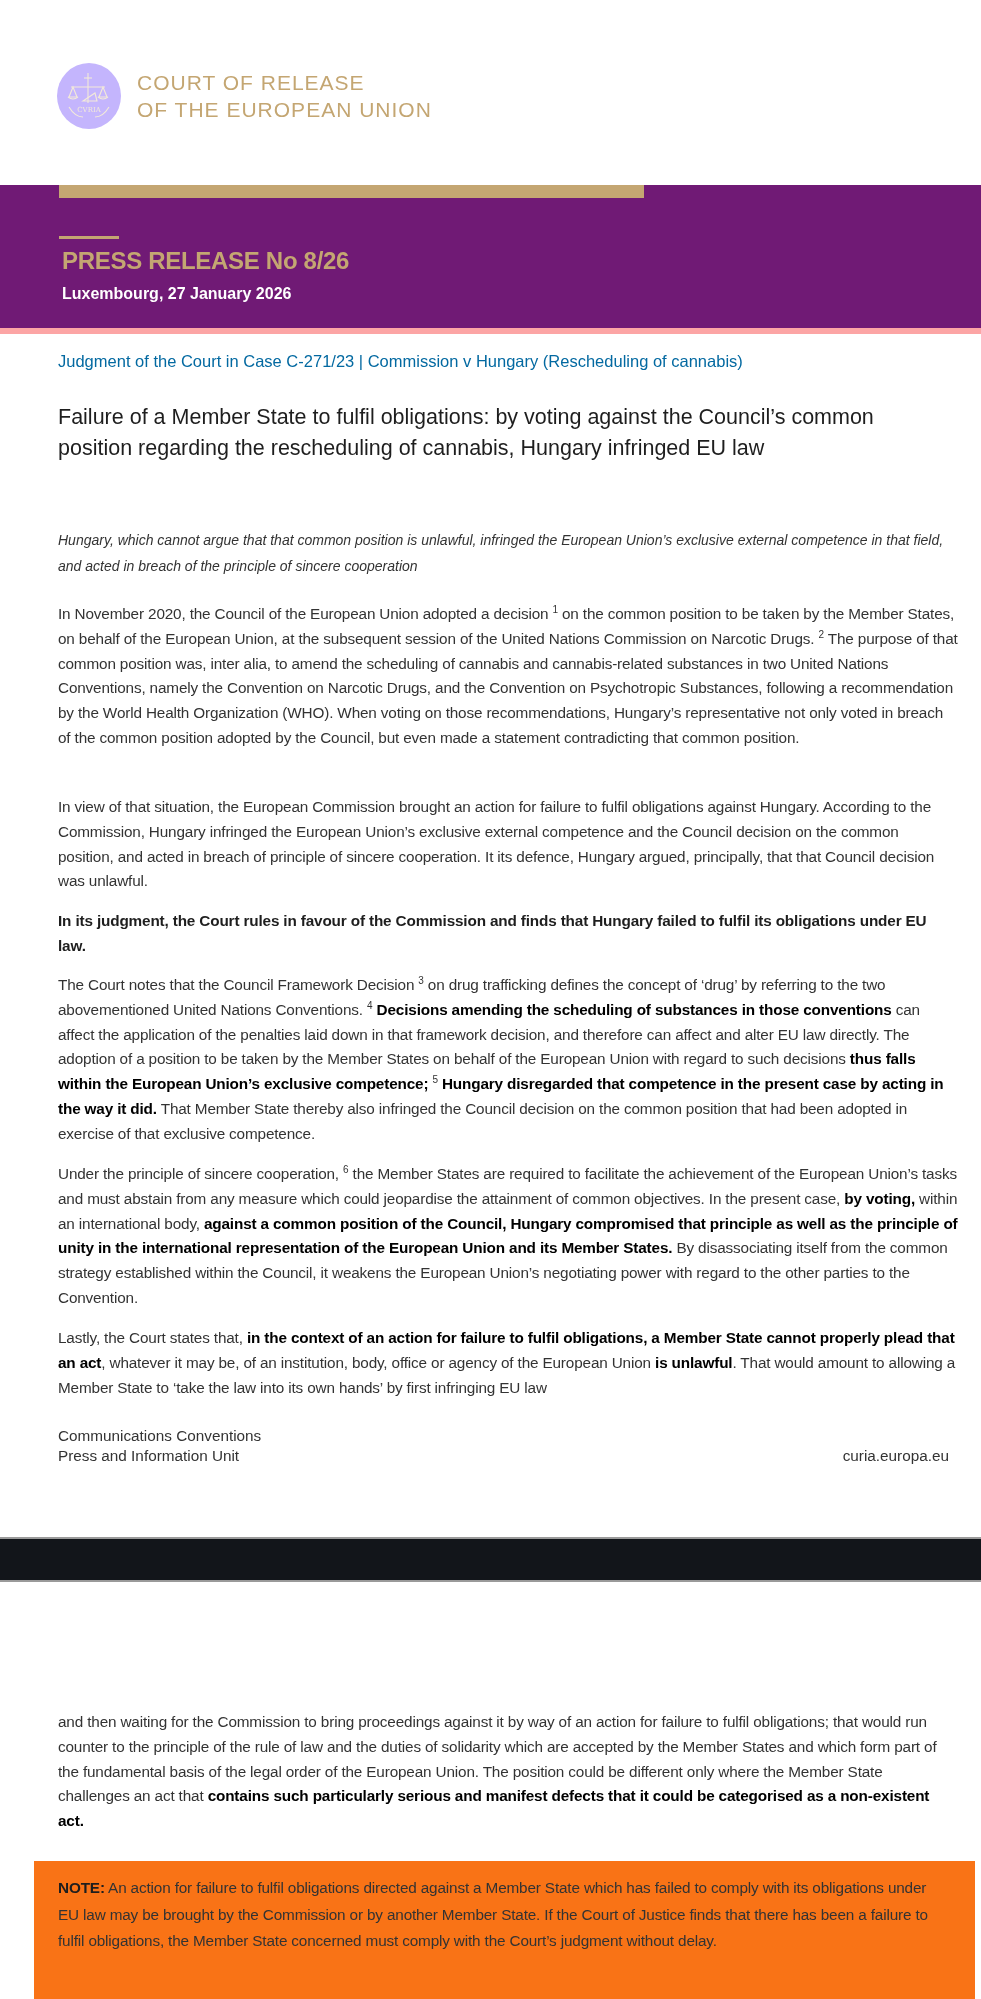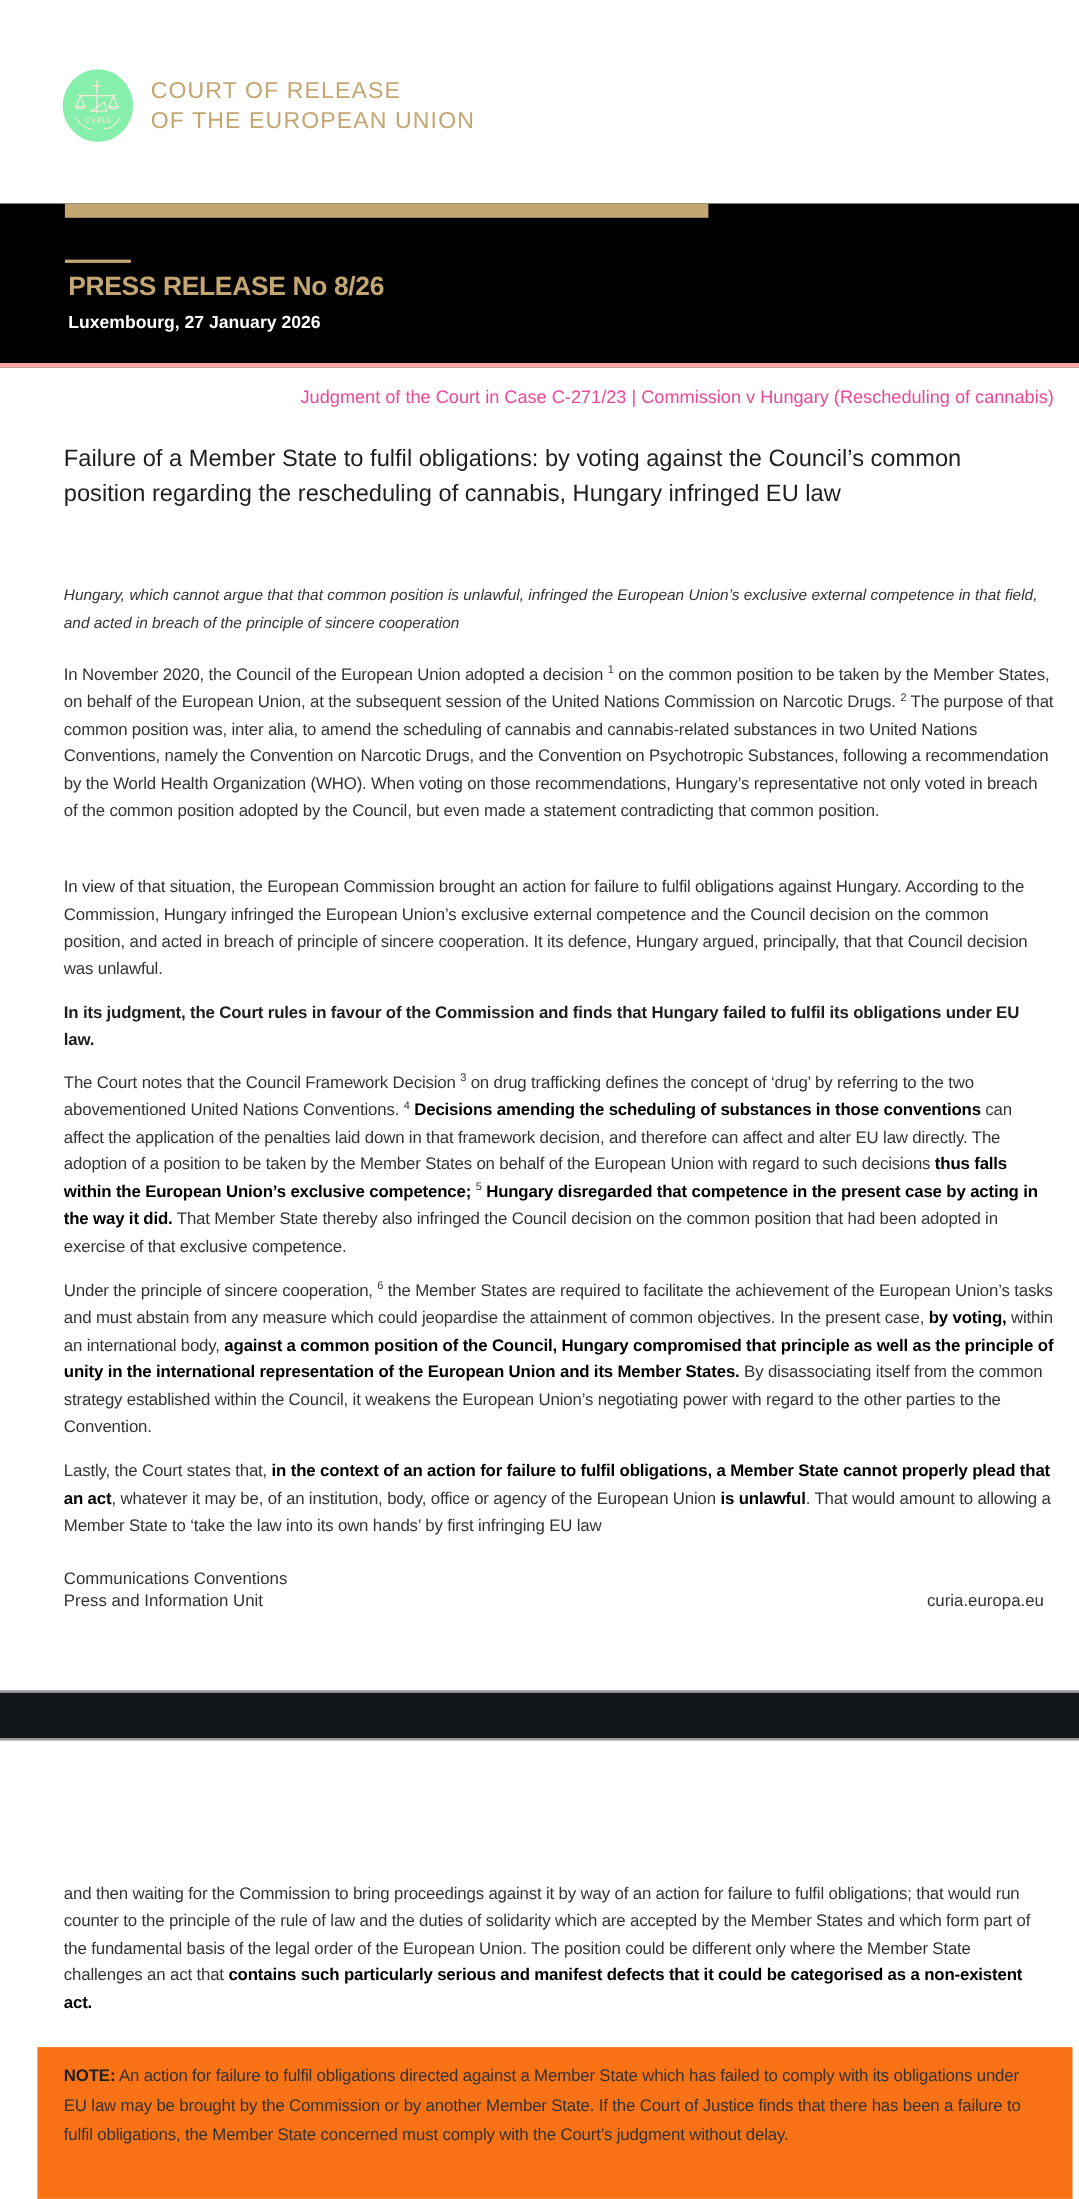--- a/index.html
+++ b/index.html
@@ -1,32 +1,32 @@
 <!DOCTYPE html>
 <html><head>
   <meta charset="utf-8">
   <style>
     * { box-sizing: border-box; margin: 0; padding: 0; }
     html, body { width: 981px; height: 1999px; background: #ffffff; overflow: hidden; }
     body { position: relative; font-family: "Liberation Sans", "DejaVu Sans", sans-serif; color: #2b2b2b; }
 
     .logo-block { position: absolute; left: 57px; top: 63px; display: flex; align-items: center; }
-    .logo-seal { width: 64px; height: 66px; border-radius: 50%; background: #86efac; position: relative; }
+    .logo-seal { width: 64px; height: 66px; border-radius: 50%; background: #c4b5fd; position: relative; }
     .logo-seal svg { position: absolute; left: 0; top: 0; }
     .logo-text { margin-left: 16px; color: #c4a672; font-size: 21px; line-height: 27px; letter-spacing: 1px; font-weight: normal; }
     .logo-text div { white-space: nowrap; }
 
-    .header-band { position: absolute; left: 0; top: 185px; width: 981px; height: 149px; background: #000000; border-bottom: 4px solid #fca5a5; padding-left: 36px; }
+    .header-band { position: absolute; left: 0; top: 185px; width: 981px; height: 149px; background: #701a75; border-bottom: 6px solid #fca5a5; padding-left: 36px; }
     .gold-bar { position: absolute; left: 59px; top: 0; width: 585px; height: 13px; background: #c4a672; }
     .gold-rule { position: absolute; left: 59px; top: 51px; width: 60px; height: 3px; background: #c4a672; }
     .pr-title { position: absolute; left: 62px; top: 62px; color: #c4a672; font-weight: bold; font-size: 24px; letter-spacing: -0.3px; white-space: nowrap; }
     .pr-date { position: absolute; left: 62px; top: 100px; color: #ffffff; font-weight: bold; font-size: 16px; white-space: nowrap; }
 
     .content { position: absolute; left: 58px; width: 900px; }
-    .case-line { top: 352px; font-size: 16.5px; color: #ec4899; white-space: nowrap; text-align: right; }
+    .case-line { top: 352px; font-size: 16.5px; color: #0369a1; white-space: nowrap; }
     .headline { top: 402px; font-size: 21.5px; font-weight: normal; line-height: 31px; color: #1e1e1e; width: 880px; }
     .subtitle { top: 527px; font-size: 14px; font-style: italic; line-height: 26px; color: #333; width: 900px; }
 
     .para { position: absolute; left: 58px; width: 900px; font-size: 15.3px; line-height: 24.8px; color: #333333; letter-spacing: -0.15px; }
     .para b { color: #000000; }
     .para sup { font-size: 10px; vertical-align: super; line-height: 0; }
     .p1 { top: 602px; }
     .p2 { top: 795px; }
     .p3 { top: 909px; font-weight: bold; color: #1e1e1e; }
     .p4 { top: 973px; }

